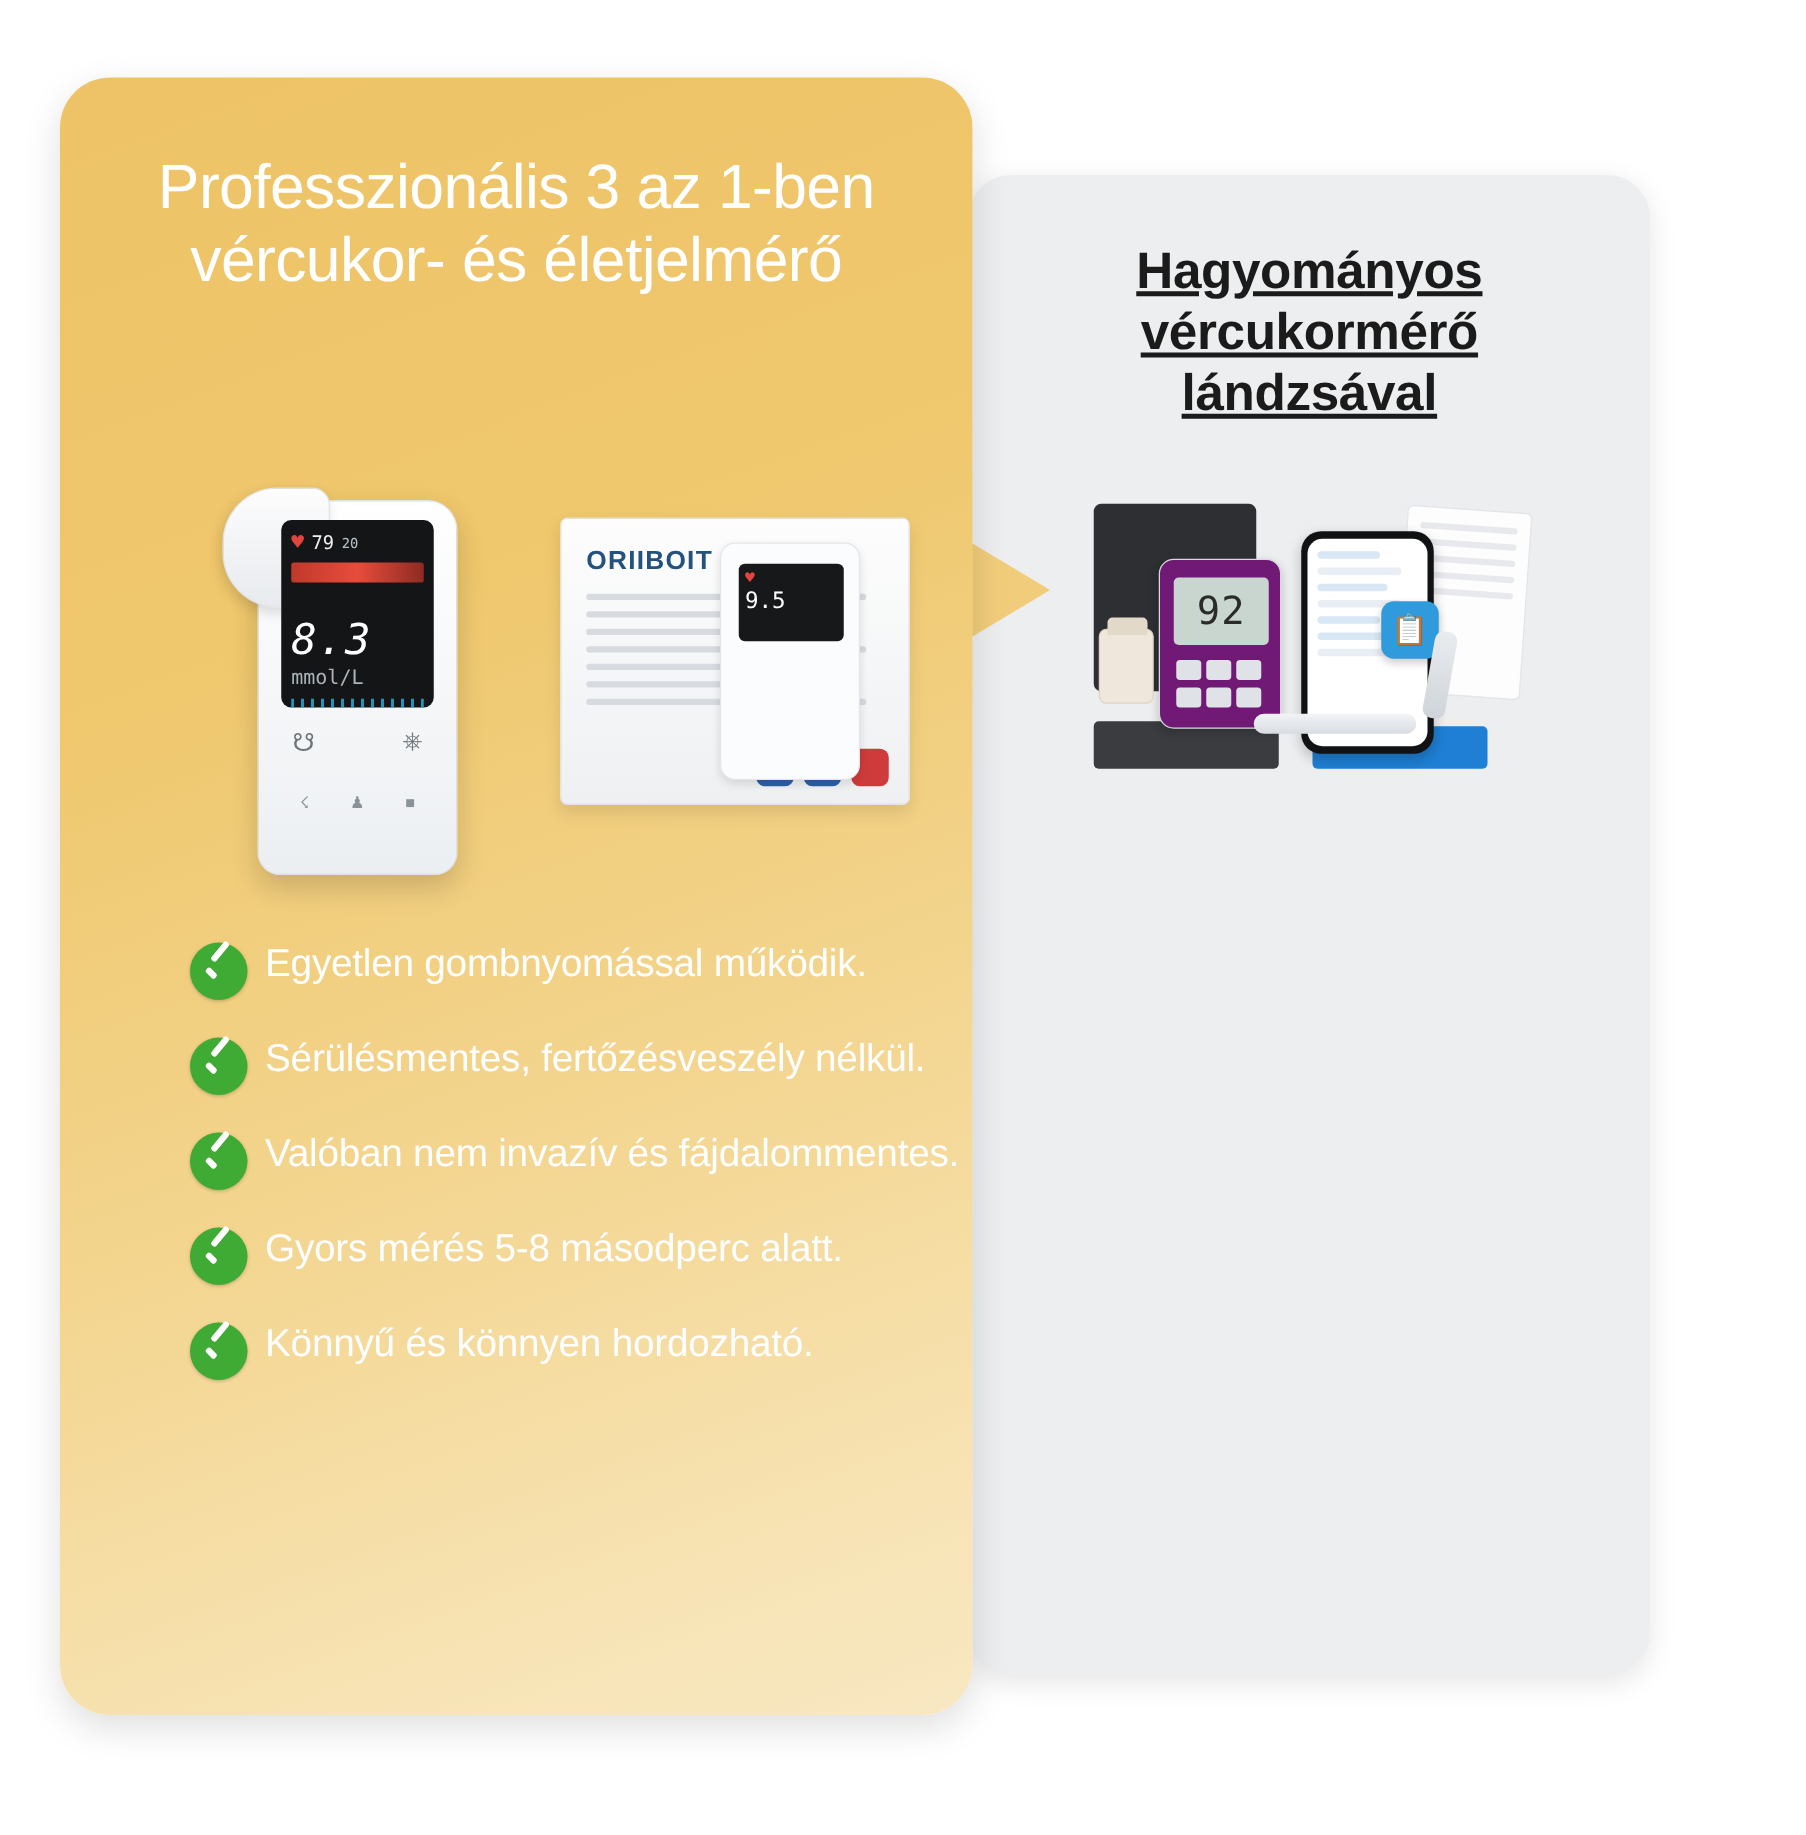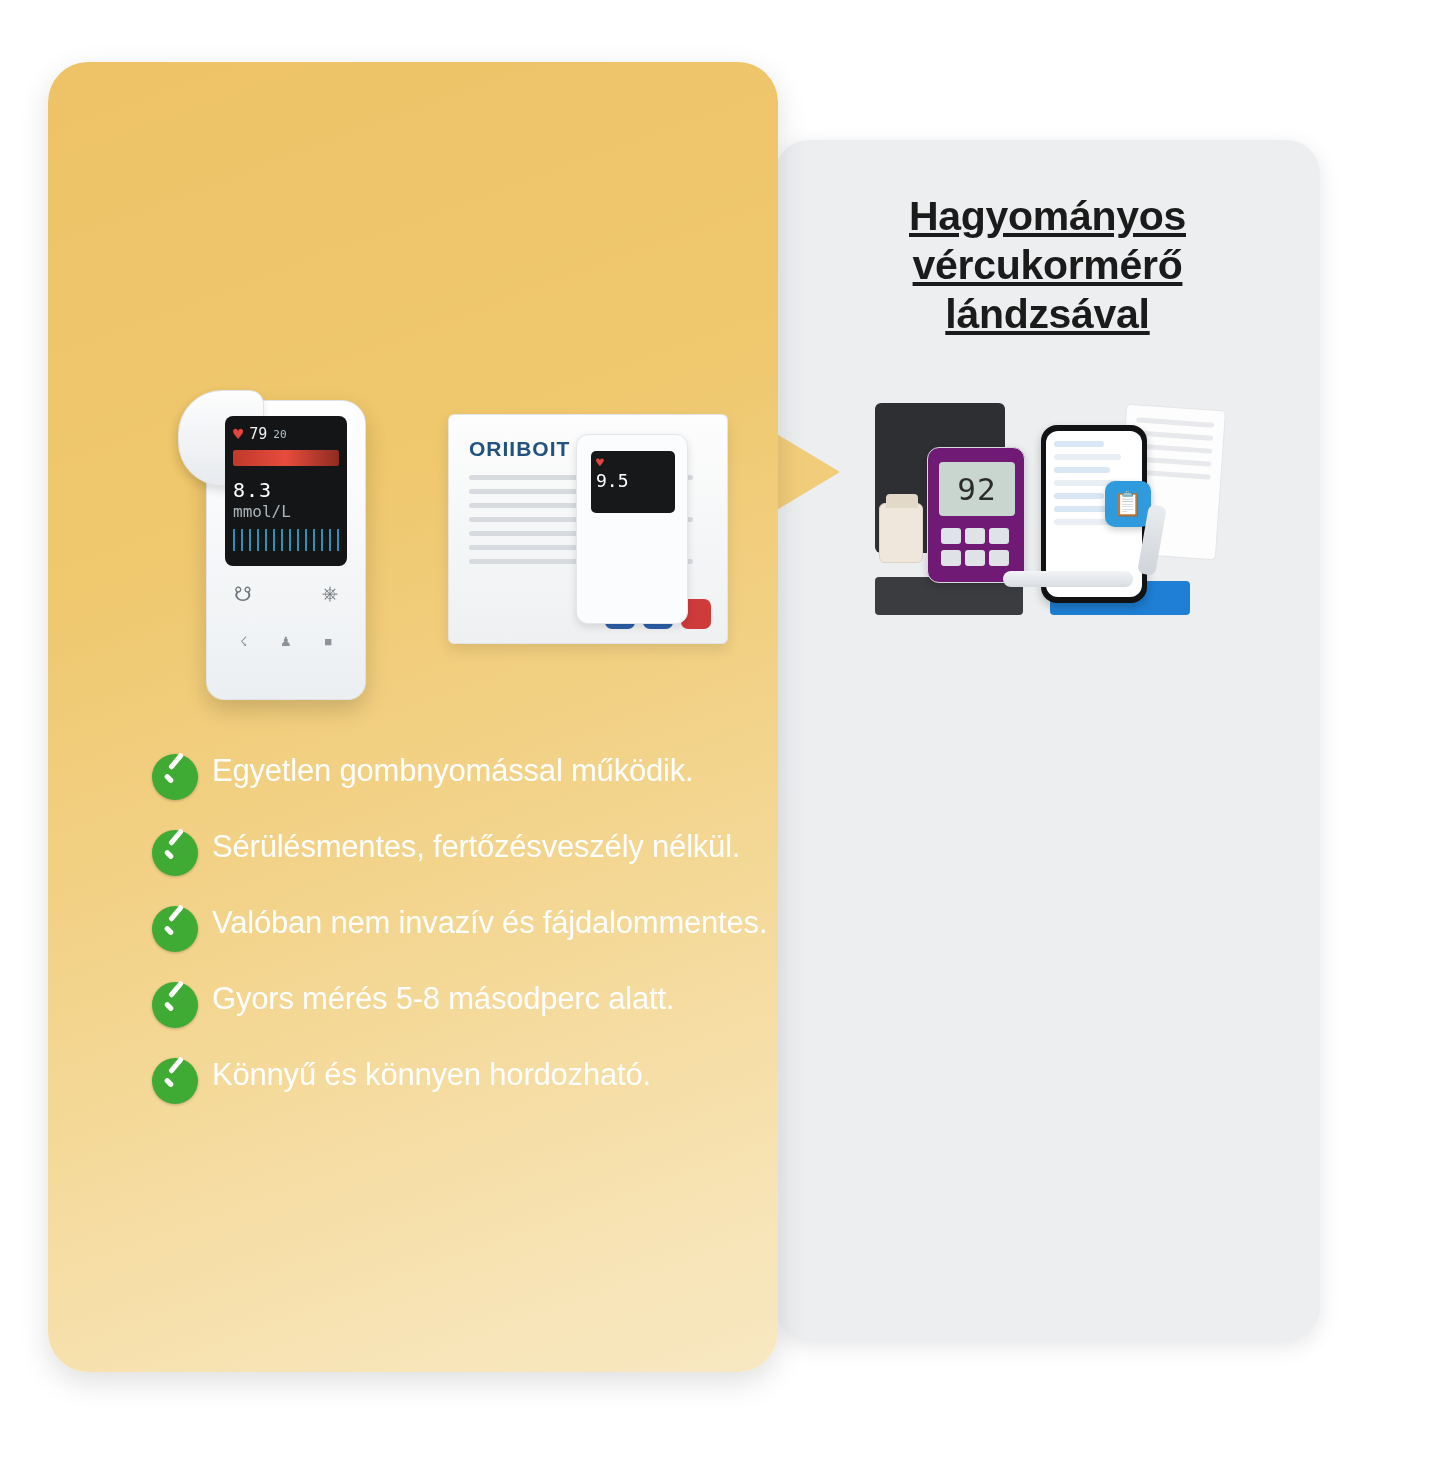--- a/index.html
+++ b/index.html
@@ -266,21 +266,21 @@
     overflow: hidden;
     padding: 8px;
     color: #fff;
     font-family: "DejaVu Sans Mono", monospace;
   }
   .pmd-screen .row1 { display:flex; align-items:center; gap:6px; font-size: 15px; }
   .pmd-screen .heart { color:#e2453f; font-size: 17px; }
   .pmd-screen .v1 { color:#f0f0f0; }
   .pmd-screen .spo { color:#b8c4cc; font-size:11px;text-align:center; }
   .pmd-screen .bar { height: 16px; margin-top:6px; background: linear-gradient(90deg,#c0392b,#e74c3c,#8e2b22); border-radius:2px; }
-  .pmd-screen .gl { margin-top: 12px; font-size: 20px; letter-spacing:1px; }
+  .pmd-screen .gl { margin-top: 26px; font-size: 34px; letter-spacing:1px;font-style:italic; }
   .pmd-screen .unit { font-size: 16px; color:#aab4bb; }
   .pmd-screen .wave { margin-top: 8px; height: 22px; background:
      repeating-linear-gradient(90deg,#2bb2e0 0 2px, transparent 2px 8px);
      opacity: .8; }
   .pmd-btns {
     position: absolute; left: 56px; top: 200px;
     width: 104px; display:flex; justify-content: space-between;
     font-size: 20px; color:#6d7479;
   }
   .pmd-icons {
@@ -385,20 +385,21 @@
       <div class="trad-badge">📋</div>
       <div class="trad-lancet"></div>
       <div class="trad-pen"></div>
     </div>
 
   </div>
 
   <div class="bubble-tail"></div>
 
   <div class="panel-left">
+    <h1>Professzionális 3 az 1-ben vércukor- és életjelmérő</h1>
 
     <div class="prod-img">
       <div class="prod-box">
         <div class="brand">ORIIBOIT</div>
         <div class="bl l"></div>
         <div class="bl m"></div>
         <div class="bl s"></div>
         <div class="bl l"></div>
         <div class="bl m"></div>
         <div class="bl s"></div>

